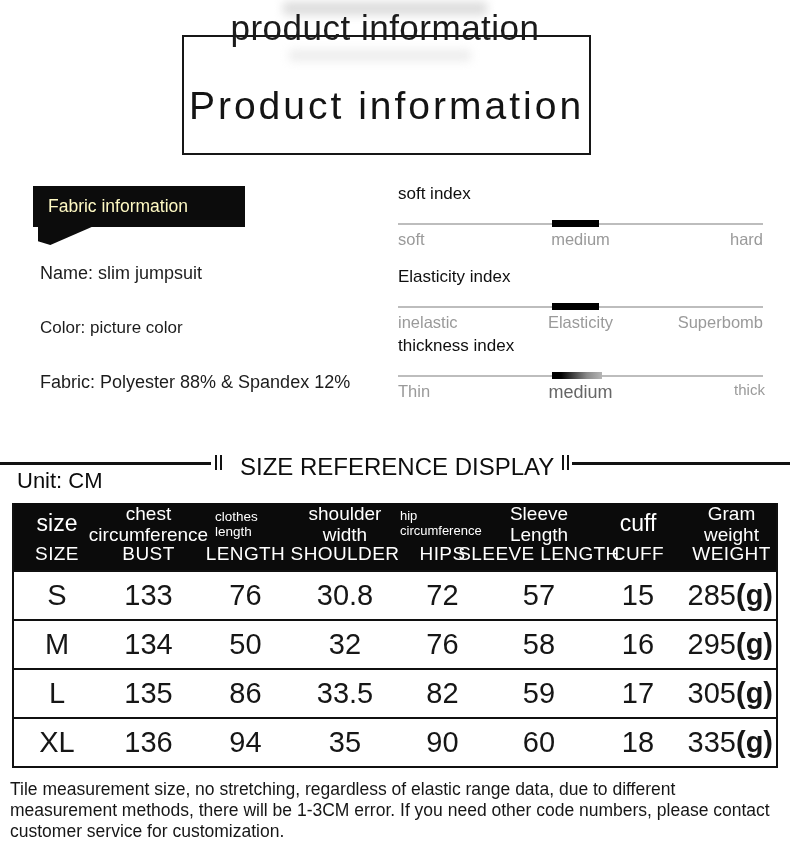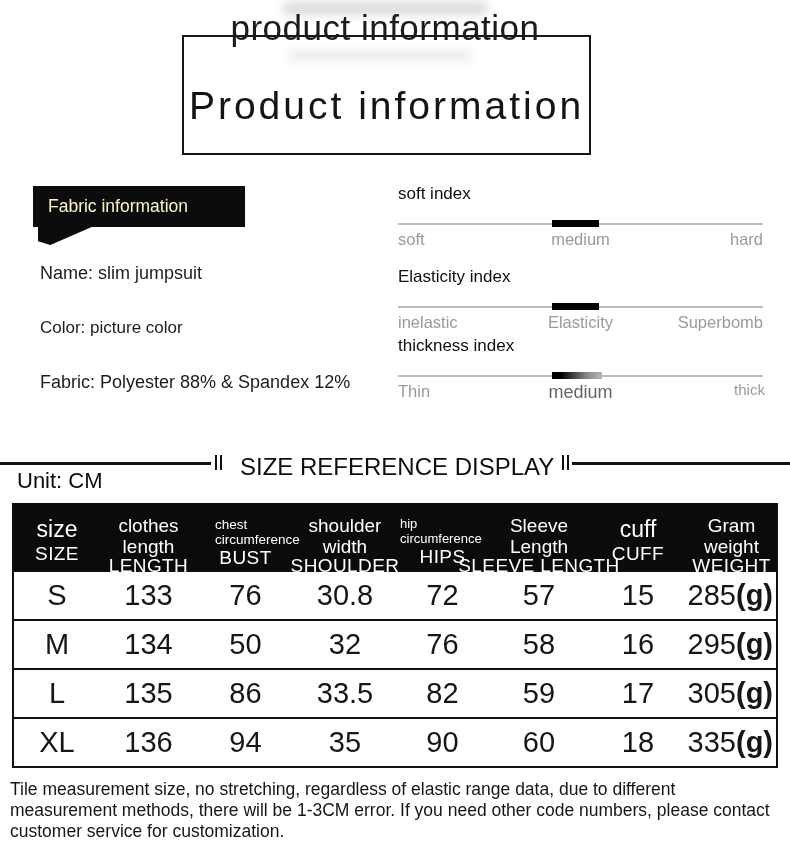--- a/index.html
+++ b/index.html
@@ -58,21 +58,21 @@
     position:absolute;left:240px;top:453px;width:310px;text-align:center;
     font-size:24px;font-weight:500;color:#0e0e0e;white-space:nowrap;
   }
   .unit{position:absolute;left:17px;top:468px;font-size:22px;color:#0c0c0c;}
   
   .size-table{
     position:absolute;left:12px;top:503px;width:766px;box-sizing:border-box;
     border:2px solid #101010;border-top:none;background:#fff;
   }
   .t-head{display:flex;background:#0b0b0b;color:#fff;height:67px;}
-  .h-col{display:flex;flex-direction:column;align-items:center;padding-top:14px;box-sizing:border-box;}
+  .h-col{display:flex;flex-direction:column;align-items:center;padding-top:2px;box-sizing:border-box;}
   .h-top{font-size:19px;line-height:1.12;text-align:center;height:38px;display:flex;align-items:center;justify-content:center;}
   .h-bot{font-size:19px;letter-spacing:0.4px;margin-top:auto;margin-bottom:5px;white-space:nowrap;}
   .h-col:nth-child(1) .h-top{font-size:23px;}
   .h-col:nth-child(7) .h-top{font-size:23px;}
   .h-col:nth-child(3) .h-top{font-size:13.5px;align-self:flex-start;text-align:left;padding-left:18px;}
   .h-col:nth-child(5) .h-top{font-size:13px;align-self:flex-start;text-align:left;padding-left:4px;}
   .col1{width:86px;} .col2{width:97px;} .col3{width:97px;} .col4{width:102px;}
   .col5{width:93px;} .col6{width:100px;} .col7{width:98px;} .col8{width:89px;}
   .t-row{display:flex;height:47px;align-items:center;border-top:2px solid #101010;font-size:29px;color:#161616;}
   .c{text-align:center;box-sizing:border-box;}
@@ -151,27 +151,27 @@
 <div class="h-mark" style="left:567px;"></div>
 <div class="h-line h-line-right"></div>
 <div class="unit">Unit: CM</div>
 
 <div class="size-table">
   <div class="t-head">
     <div class="h-col col1">
       <span class="h-top">size</span>
       <span class="h-bot">SIZE</span>
     </div>
+    <div class="h-col col3">
+      <span class="h-top">chest circumference</span>
+      <span class="h-bot">BUST</span>
+    </div>
     <div class="h-col col2">
       <span class="h-top">clothes length</span>
       <span class="h-bot">LENGTH</span>
-    </div>
-    <div class="h-col col3">
-      <span class="h-top">chest circumference</span>
-      <span class="h-bot">BUST</span>
     </div>
     <div class="h-col col4">
       <span class="h-top">shoulder width</span>
       <span class="h-bot">SHOULDER</span>
     </div>
     <div class="h-col col5">
       <span class="h-top">hip circumference</span>
       <span class="h-bot">HIPS</span>
     </div>
     <div class="h-col col6">

